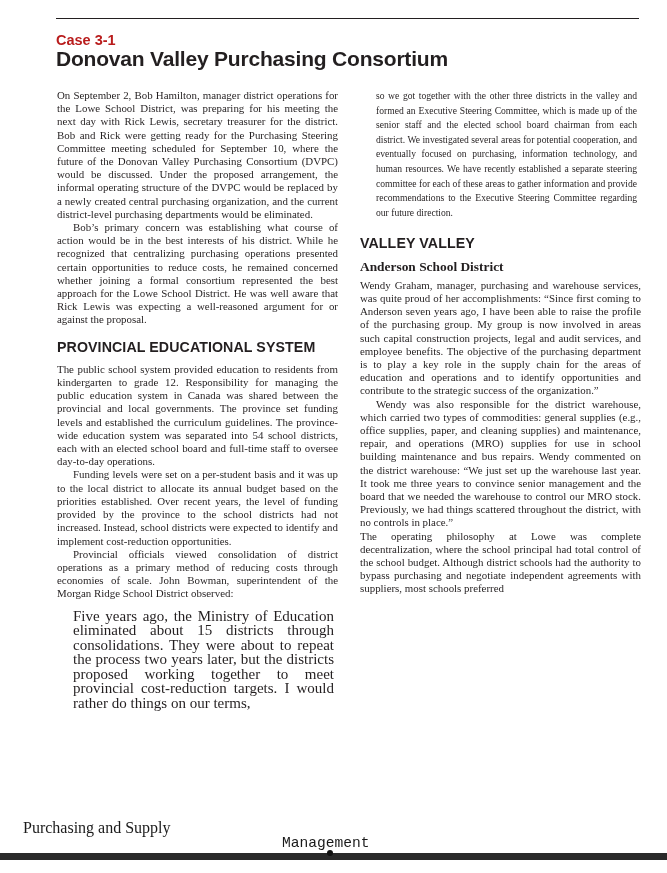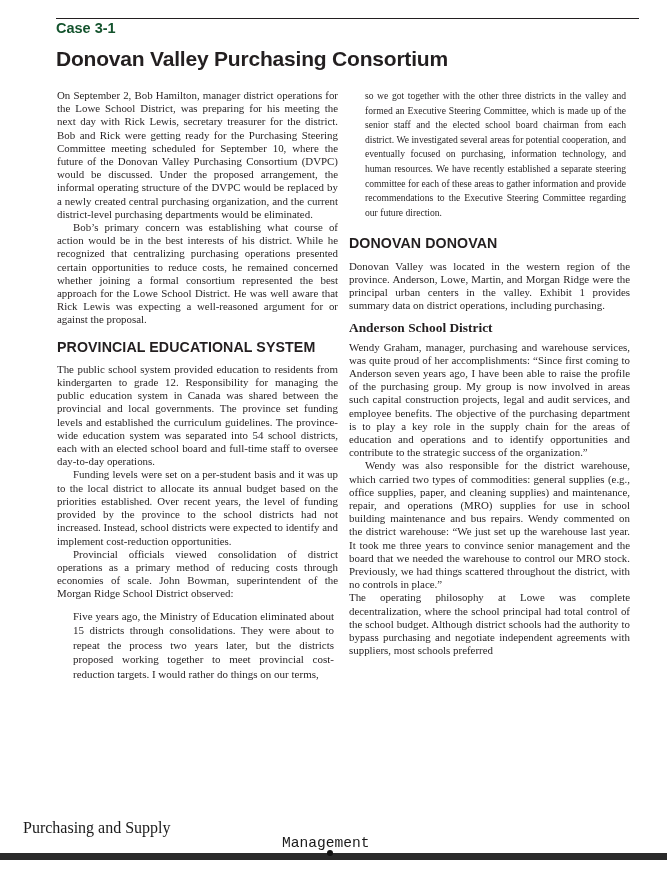--- a/index.html
+++ b/index.html
@@ -2,37 +2,37 @@
 <html><head>
 <meta charset="utf-8">
 <style>
   html, body { margin:0; padding:0; }
   body {
     width:667px; height:873px; background:#ffffff; position:relative; overflow:hidden;
     color:#231f20;
   }
   .top-rule { position:absolute; left:56px; top:18px; width:583px; height:0; border-top:1.3px solid #231f20; }
   .case-label {
-    position:absolute; left:56px; top:20px;
-    font-family:"Liberation Sans", sans-serif; font-weight:bold; font-size:14.5px; color:#14532d;
+    position:absolute; left:56px; top:32px;
+    font-family:"Liberation Sans", sans-serif; font-weight:bold; font-size:14.5px; color:#b91c1c;
   }
   .case-title {
     position:absolute; left:56px; top:47px;
     font-family:"Liberation Sans", sans-serif; font-weight:bold; font-size:21px; color:#231f20; letter-spacing:-0.2px;
   }
   .col {
     position:absolute; top:89px; width:281px;
     font-family:"Liberation Serif", serif; font-size:10.9px; line-height:13.2px; color:#231f20;
   }
   .col-left { left:57px; }
-  .col-right { left:349px; top:89px; }
+  .col-right { left:360px; top:89px; }
   .col p { margin:0; text-align:justify; }
   .col p.indent { text-indent:16px; }
   .col p.noindent { text-indent:0; }
-  .quote { padding-left:16px; padding-right:4px; font-size:11px; line-height:14.6px;font-family:Liberation Serif, serif; }
+  .quote { padding-left:16px; padding-right:4px; font-size:15px; line-height:14.6px;font-family:Liberation Serif, serif; }
   .quote-right { padding-left:16px; padding-right:4px; font-size:9.6px; line-height:14.6px; margin-top:0; }
   .section-head {
     font-family:"Liberation Sans", sans-serif; font-weight:bold; font-size:14.2px; color:#231f20;
     margin:14px 0 9px 0; letter-spacing:0.1px;
   }
   .sub-head {
     font-family:"Liberation Serif", serif; font-weight:bold; font-size:13.4px;
     margin:9px 0 6px 0;
   }
   .footer-left {
@@ -60,22 +60,21 @@
   <div class="section-head">PROVINCIAL EDUCATIONAL SYSTEM</div>
   <p class="noindent">The public school system provided education to residents from kindergarten to grade 12. Responsibility for managing the public education system in Canada was shared between the provincial and local governments. The province set funding levels and established the curriculum guidelines. The province-wide education system was separated into 54 school districts, each with an elected school board and full-time staff to oversee day-to-day operations.</p>
   <p class="indent">Funding levels were set on a per-student basis and it was up to the local district to allocate its annual budget based on the priorities established. Over recent years, the level of funding provided by the province to the school districts had not increased. Instead, school districts were expected to identify and implement cost-reduction opportunities.</p>
   <p class="indent">Provincial officials viewed consolidation of district operations as a primary method of reducing costs through economies of scale. John Bowman, superintendent of the Morgan Ridge School District observed:</p>
   <p class="quote" style="margin-top:8px;">Five years ago, the Ministry of Education eliminated about 15 districts through consolidations. They were about to repeat the process two years later, but the districts proposed working together to meet provincial cost-reduction targets. I would rather do things on our terms,</p>
 </div>
 
 <div class="col col-right">
   <p class="quote-right">so we got together with the other three districts in the valley and formed an Executive Steering Committee, which is made up of the senior staff and the elected school board chairman from each district. We investigated several areas for potential cooperation, and eventually focused on purchasing, information technology, and human resources. We have recently established a separate steering committee for each of these areas to gather information and provide recommendations to the Executive Steering Committee regarding our future direction.</p>
 
-  <div class="section-head" style="margin-top:17px;">DONOVAN DONOVAN</div>
-  <p class="noindent">Donovan Valley was located in the western region of the province. Anderson, Lowe, Martin, and Morgan Ridge were the principal urban centers in the valley. Exhibit 1 provides summary data on district operations, including purchasing.</p>
+  <div class="section-head" style="margin-top:17px;">VALLEY VALLEY</div>
 
   <div class="sub-head">Anderson School District</div>
   <p class="noindent">Wendy Graham, manager, purchasing and warehouse services, was quite proud of her accomplishments: “Since first coming to Anderson seven years ago, I have been able to raise the profile of the purchasing group. My group is now involved in areas such capital construction projects, legal and audit services, and employee benefits. The objective of the purchasing department is to play a key role in the supply chain for the areas of education and operations and to identify opportunities and contribute to the strategic success of the organization.”</p>
   <p class="indent">Wendy was also responsible for the district warehouse, which carried two types of commodities: general supplies (e.g., office supplies, paper, and cleaning supplies) and maintenance, repair, and operations (MRO) supplies for use in school building maintenance and bus repairs. Wendy commented on the district warehouse: “We just set up the warehouse last year. It took me three years to convince senior management and the board that we needed the warehouse to control our MRO stock. Previously, we had things scattered throughout the district, with no controls in place.”</p>
 
   <p class="noindent">The operating philosophy at Lowe was complete decentralization, where the school principal had total control of the school budget. Although district schools had the authority to bypass purchasing and negotiate independent agreements with suppliers, most schools preferred</p>
 </div>
 
 <div class="footer-left">Purchasing and Supply</div>
 <div class="footer-center">Management</div>

